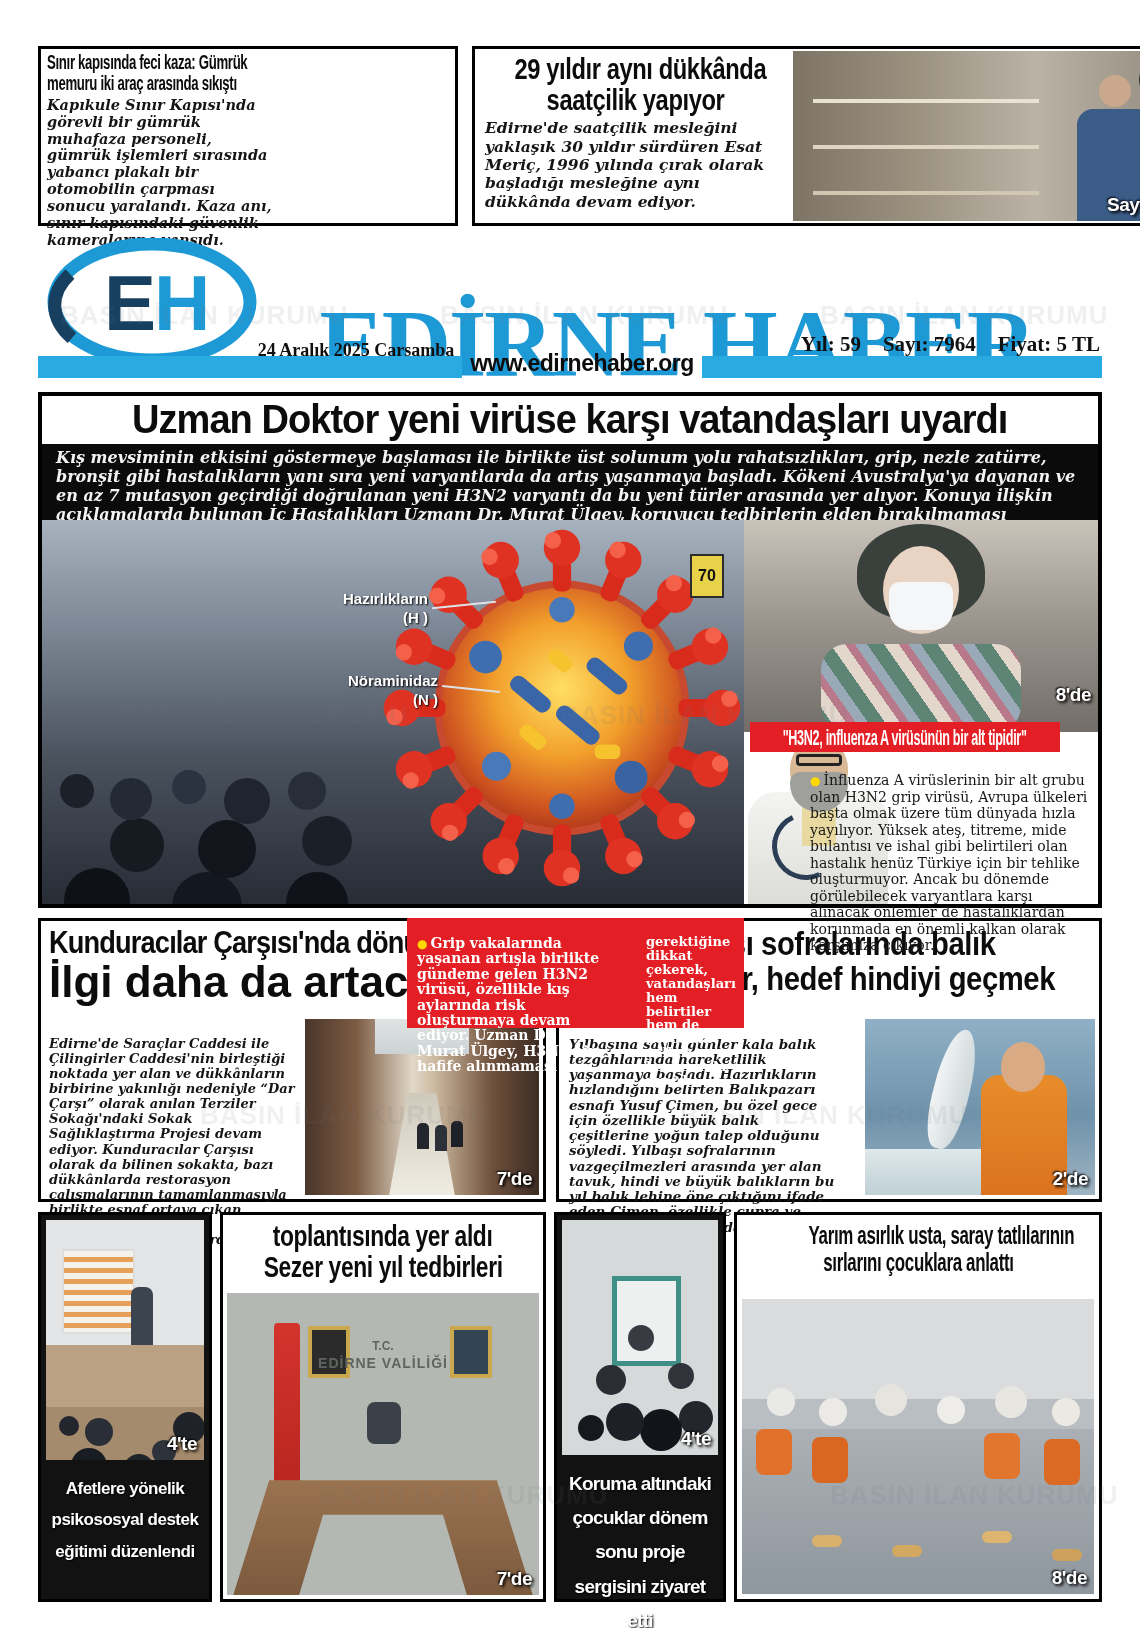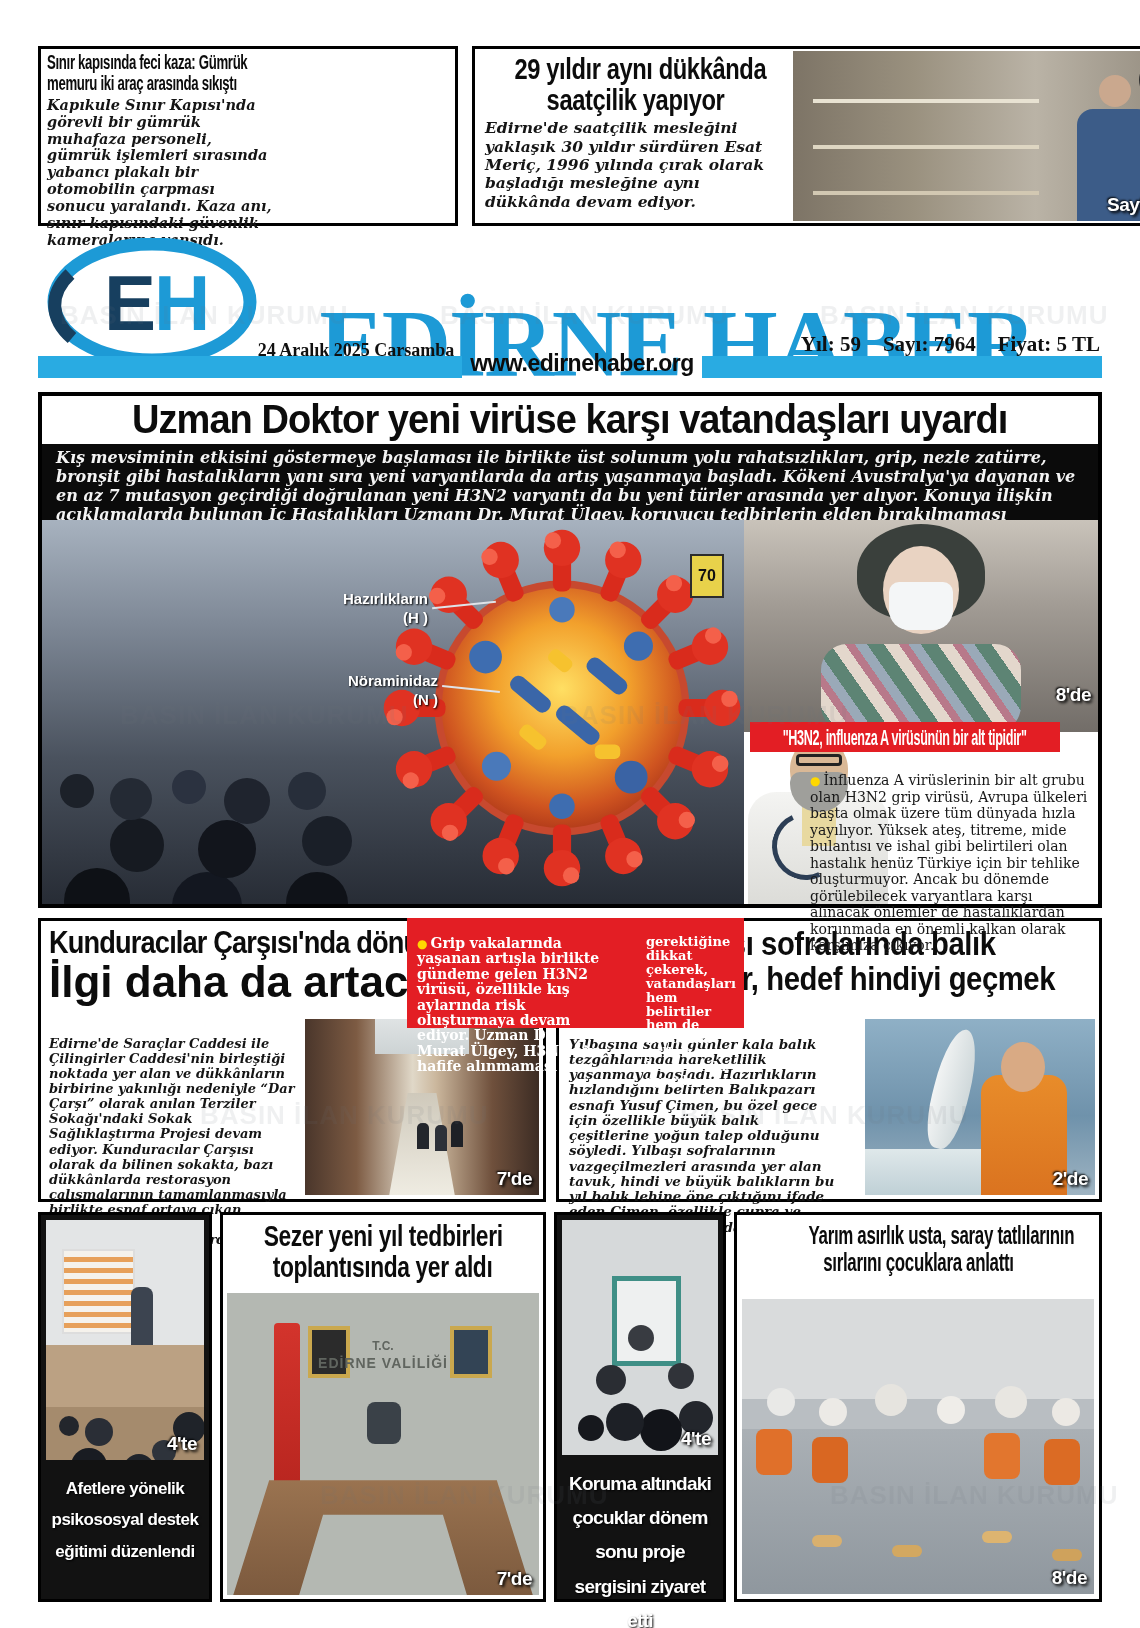--- a/index.html
+++ b/index.html
@@ -396,22 +396,22 @@
       <div class="sm-screen"></div>
       <div class="sm-speaker"></div>
       <div class="sm-crowd"></div>
       <span class="page-ref">4'te</span>
     </div>
     <div class="b-caption">Afetlere yönelik psikososyal destek eğitimi düzenlendi</div>
   </section>
 
   <section class="box b-box b2">
     <div class="b2-h headline">
+      <div class="hl"><span class="cx">toplantısında yer aldı</span></div>
       <div class="hl"><span class="cx">Sezer yeni yıl tedbirleri</span></div>
-      <div class="hl"><span class="cx">toplantısında yer aldı</span></div>
     </div>
     <div class="photo ph-meeting">
       <div class="mt-flag"></div>
       <div class="mt-p1"></div>
       <div class="mt-p2"></div>
       <div class="mt-text">
         <div class="mt-l1">T.C.</div>
         <div class="mt-l2">EDİRNE VALİLİĞİ</div>
       </div>
       <div class="mt-chair"></div>

